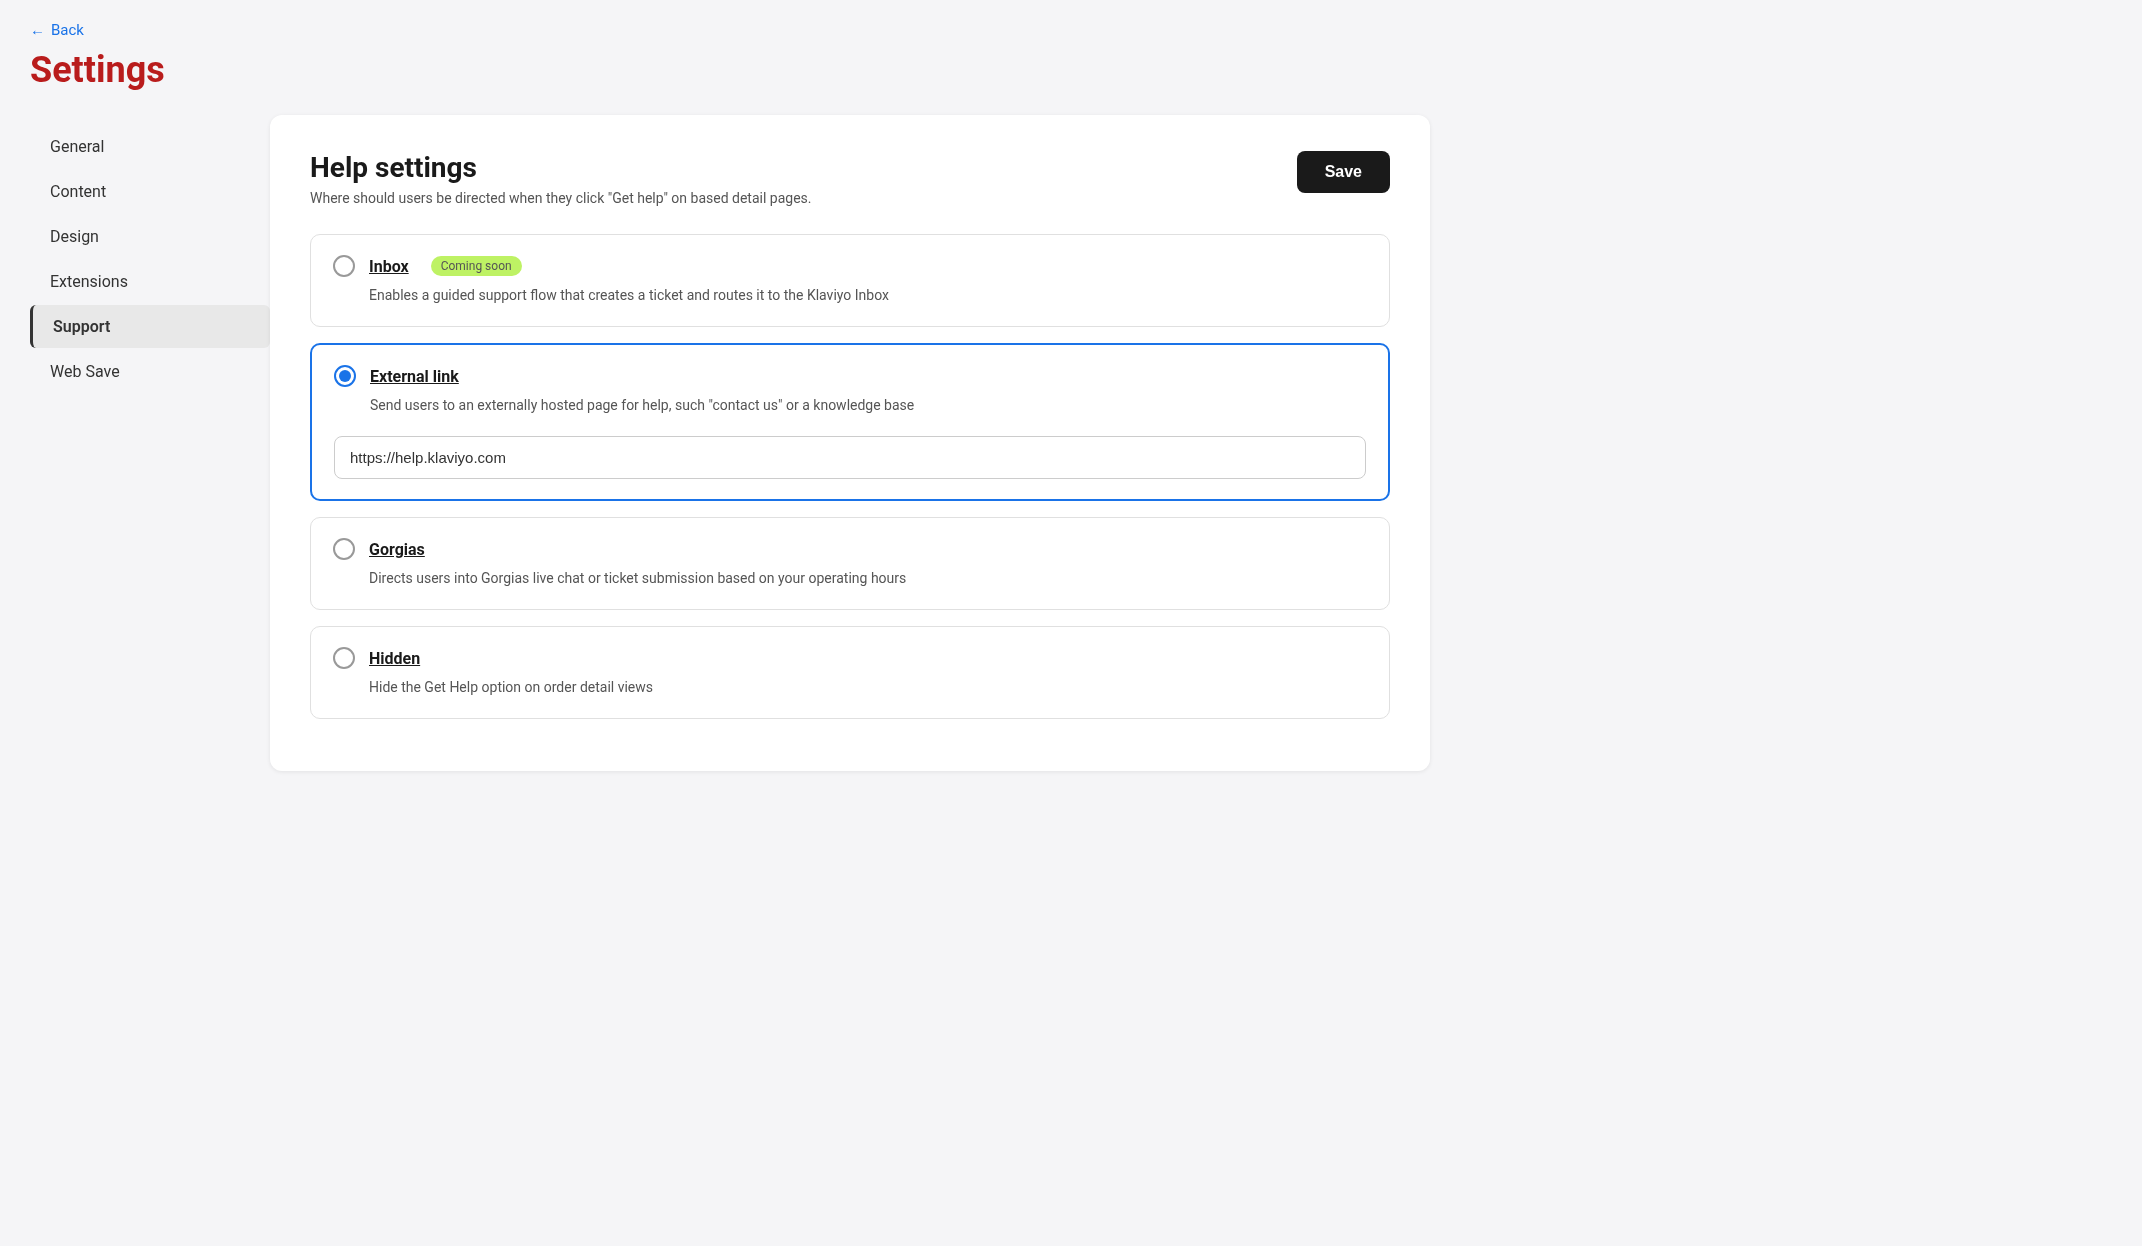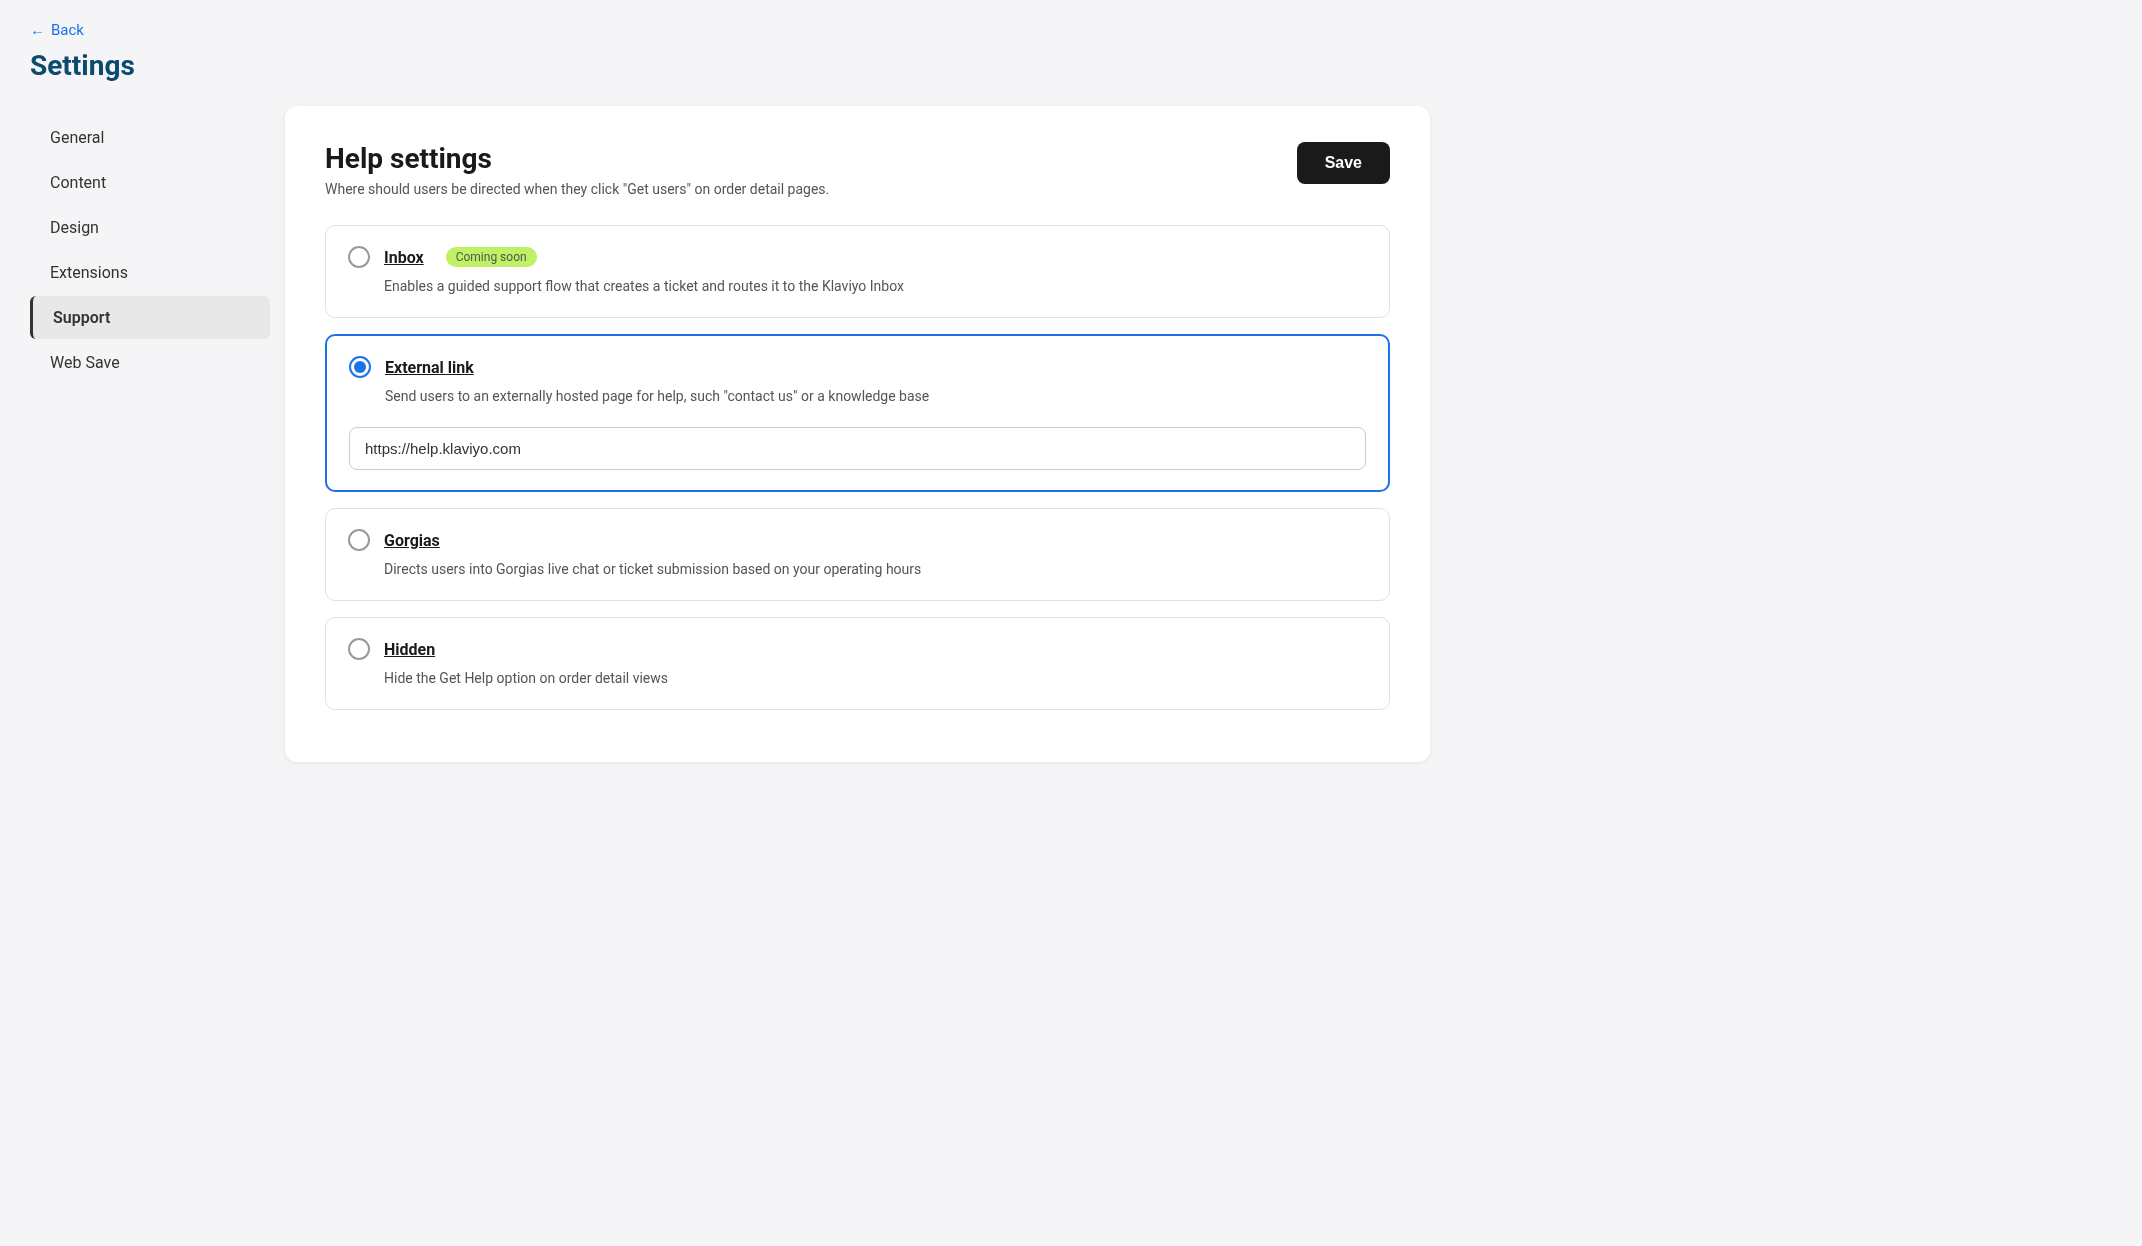--- a/index.html
+++ b/index.html
@@ -13,28 +13,28 @@
       color: #1a73e8;
       text-decoration: none;
       font-size: 15px;
       display: inline-flex;
       align-items: center;
       gap: 6px;
       margin-bottom: 10px;
       cursor: pointer;
     }
     .page-title {
-      font-size: 28px;
+      font-size: 36px;
       font-weight: 700;
-      color: #0c4a6e;
+      color: #b91c1c;
       margin-bottom: 24px;
     }
     .main-layout {
       display: flex;
-      gap: 15px;
+      gap: 0;
       max-width: 1400px;
     }
     .sidebar {
       width: 240px;
       flex-shrink: 0;
       padding-top: 10px;
     }
     .sidebar-item {
       padding: 12px 20px;
       font-size: 16px;
@@ -171,21 +171,21 @@
       <div class="sidebar-item">Design</div>
       <div class="sidebar-item">Extensions</div>
       <div class="sidebar-item active">Support</div>
       <div class="sidebar-item">Web Save</div>
     </nav>
 
   <div class="content-panel">
     <div class="panel-header">
       <div class="panel-header-text">
         <h2>Help settings</h2>
-        <p>Where should users be directed when they click "Get users" on order detail pages.</p>
+        <p>Where should users be directed when they click "Get help" on based detail pages.</p>
       </div>
       <button class="save-button">Save</button>
     </div>
     <div id="options-container">
 
     <div class="option-card">
           <div class="option-card-header">
             <div class="radio-outer"></div>
             <span class="option-title">Inbox</span>
             <span class="coming-soon-badge">Coming soon</span>

